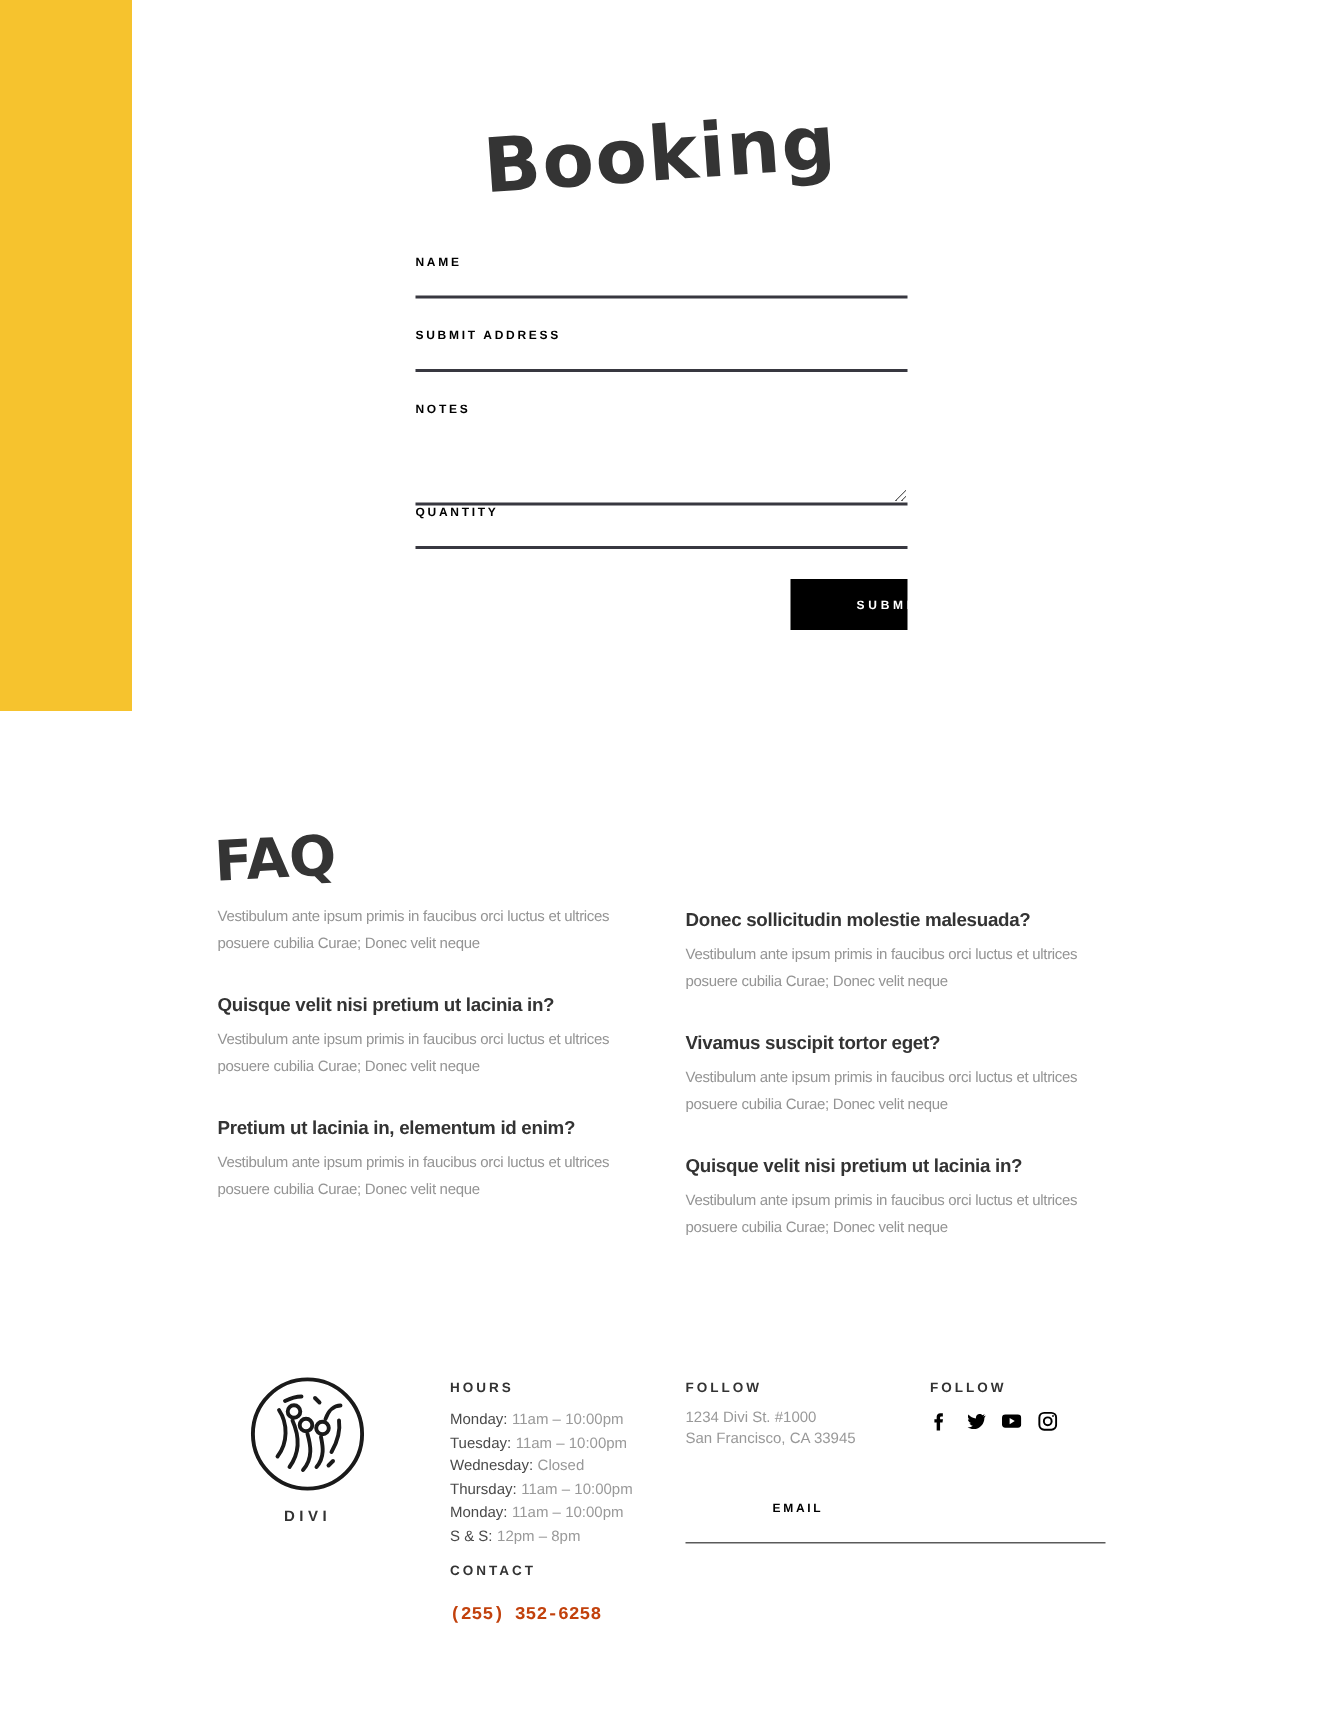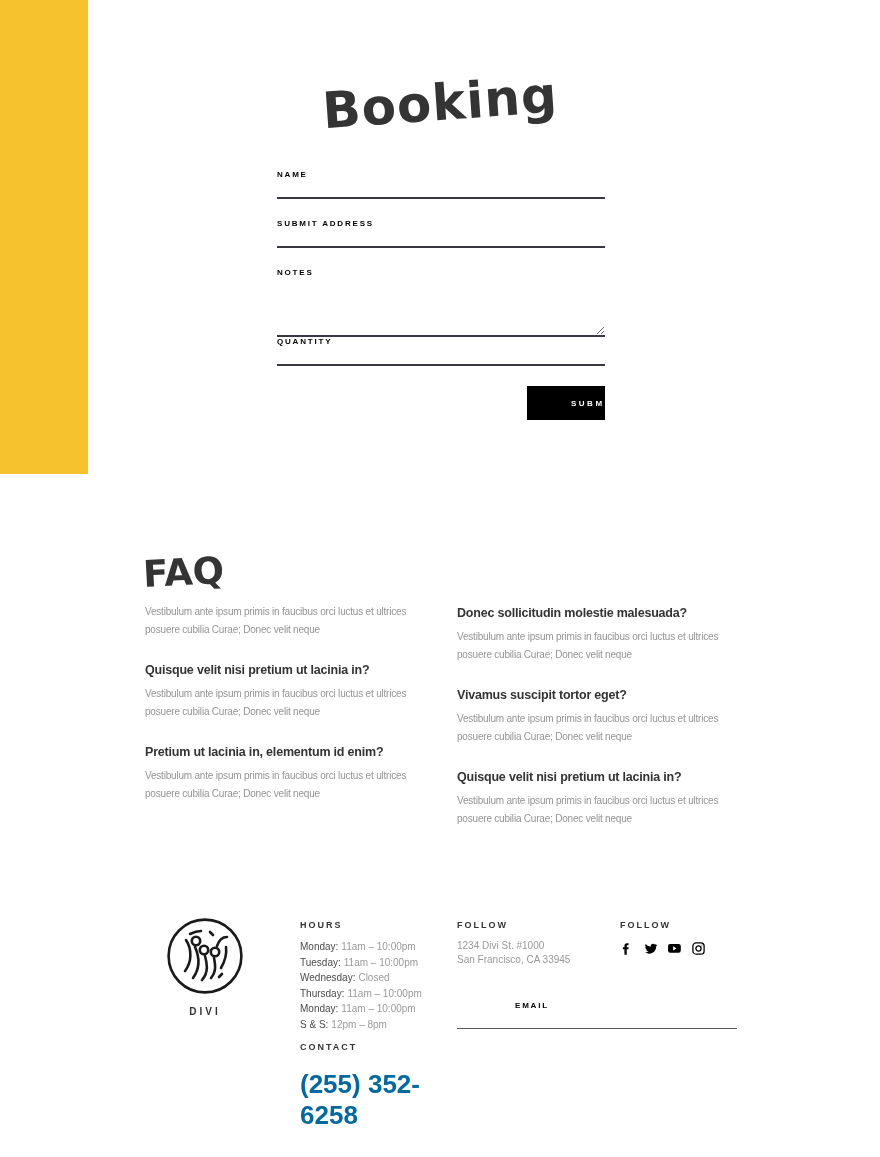--- a/index.html
+++ b/index.html
@@ -40,22 +40,22 @@
 
   
   .logo{position:absolute;left:165px;top:916px;width:80px;height:80px;}
   .logo-text{position:absolute;left:165px;top:1006px;width:80px;text-align:center;
              font-size:10px;font-weight:bold;letter-spacing:3px;color:#333;}
   .col-heading{margin:0 0 9px 0;font-size:9px;font-weight:bold;letter-spacing:2px;color:#333;}
   .hours-col{position:absolute;left:300px;top:920px;width:140px;}
   .hour-row{font-size:10px;line-height:15.5px;color:#999;}
   .hour-day{font-weight:normal;color:#4a4a4a;margin-right:3px;}
   .contact-col{position:absolute;left:300px;top:1042px;width:160px;}
-  .phone{display:inline-block;margin-top:8px;font-size:26px;font-weight:bold;
-         color:#0369a1;text-decoration:none;}
+  .phone{display:inline-block;margin-top:8px;font-size:12px;font-weight:bold;
+         color:#c2410c;text-decoration:none;font-family:Liberation Mono, monospace;}
   .address-col{position:absolute;left:457px;top:920px;width:140px;}
   .addr-line{font-size:10px;color:#999;line-height:14px;}
   .follow-col{position:absolute;left:620px;top:920px;width:124px;}
   .social-row{display:flex;gap:11px;margin-top:11px;align-items:center;}
   .social-icon{width:13px;height:13px;display:inline-block;cursor:pointer;}
   .newsletter{position:absolute;left:457px;top:1001px;width:280px;}
   .nl-label{display:block;margin-left:10px;font-size:8px;font-weight:bold;
             letter-spacing:1.8px;color:#000;line-height:10px;padding-left:48px;}
   .nl-input{display:block;width:100%;box-sizing:border-box;border:none;border-bottom:1px solid #5a5a5a;
             height:12px;margin-top:6px;background:transparent;outline:none;padding:0 0 0 10px;

